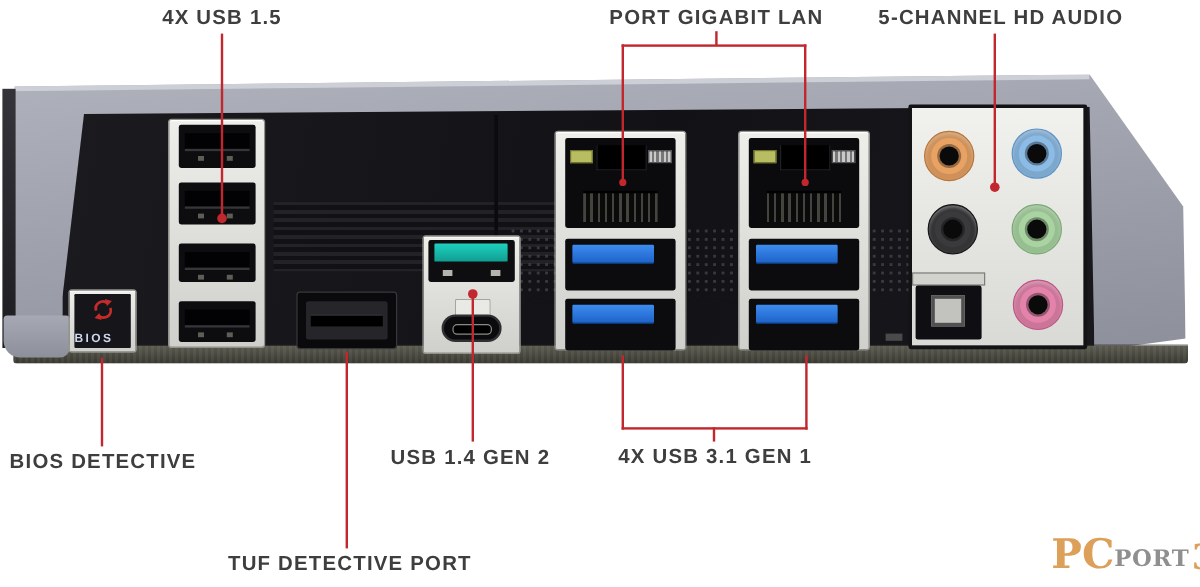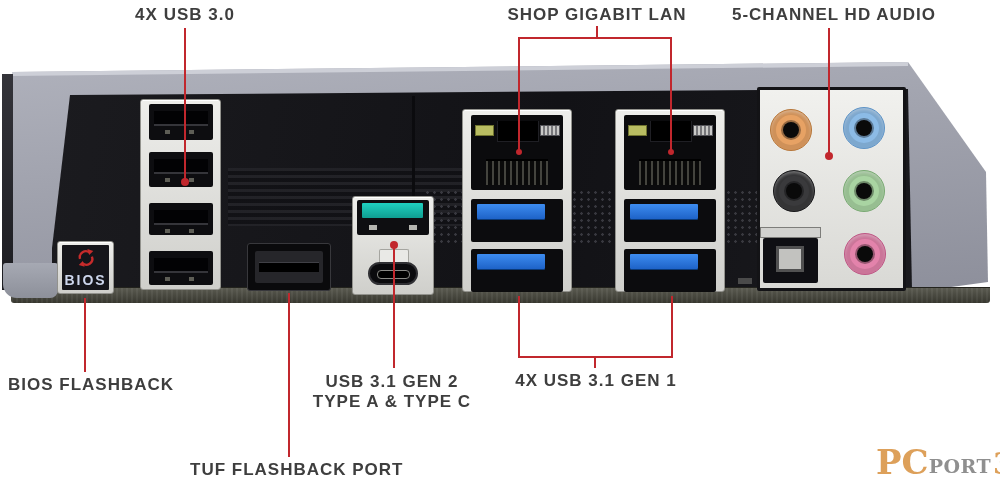--- a/index.html
+++ b/index.html
@@ -35,22 +35,22 @@
     border:1px solid #92928d;border-radius:3px;box-shadow:inset 0 1px 0 #ffffff;box-sizing:border-box;}
 
   
   .u2{position:absolute;left:8px;width:64px;background:#0d0d10;border-radius:2px;}
   .u2 .tng{position:absolute;left:5px;right:5px;top:7px;height:13px;background:#020204;
     border-bottom:2px solid #35353a;}
   .u2 .c{position:absolute;top:26px;width:5px;height:4px;background:#5e5e56;}
 
   
   .bios-face{position:absolute;left:4px;top:3px;width:47px;height:45px;background:#15151a;border-radius:1px;}
-  .bios-face .txt{position:absolute;left:0;right:0;bottom:2px;text-align:center;
-    font-weight:bold;font-size:14px;letter-spacing:2px;color:#cdd6ec;}
+  .bios-face .txt{position:absolute;left:0;right:0;bottom:2px;
+    font-weight:bold;font-size:10px;letter-spacing:2px;color:#cdd6ec;}
   .bios-face svg{position:absolute;left:13px;top:3px;}
 
   
   .tuf-open{position:absolute;left:7px;top:7px;width:68px;height:32px;background:#26262a;border-radius:2px;}
   .tuf-tng{position:absolute;left:4px;top:11px;width:60px;height:9px;background:#000;
     border-top:1px solid #404046;}
 
   
   .ta{position:absolute;left:4px;top:3px;width:72px;height:35px;background:#0e0e11;border-radius:2px;}
   .ta .tng{position:absolute;left:5px;top:3px;width:61px;height:15px;border-radius:1px;
@@ -217,54 +217,53 @@
       <div class="jack j-pk" style="left:84px;top:143px;"></div>
       <div class="opt-flap"></div>
       <div class="opt">
         <div class="win"></div>
       </div>
     </div>
   </div>
 
   <div>
 
-    <div class="lbl" style="left:90px;top:5px;width:190px;">4X USB 3.0</div>
+    <div class="lbl" style="left:90px;top:5px;width:190px;">4X USB 1.5</div>
     <div class="vline" style="left:184px;top:28px;height:152px;"></div>
     <div class="dot" style="left:181px;top:178px;"></div>
 
-    <div class="lbl" style="left:502px;top:5px;width:190px;">SHOP GIGABIT LAN</div>
+    <div class="lbl" style="left:502px;top:5px;width:190px;">PORT GIGABIT LAN</div>
     <div class="vline" style="left:596px;top:26px;height:12px;"></div>
     <div class="hline" style="left:518px;top:37px;width:154px;"></div>
     <div class="vline" style="left:518px;top:37px;height:117px;"></div>
     <div class="vline" style="left:670px;top:37px;height:117px;"></div>
     <div class="dot sm" style="left:516px;top:149px;"></div>
     <div class="dot sm" style="left:668px;top:149px;"></div>
 
     <div class="lbl" style="left:715px;top:5px;width:238px;">5-CHANNEL HD AUDIO</div>
     <div class="vline" style="left:828px;top:28px;height:128px;"></div>
     <div class="dot" style="left:825px;top:152px;"></div>
 
     <div class="vline" style="left:84px;top:298px;height:74px;"></div>
-    <div class="lbl" style="left:8px;top:375px;text-align:left;">BIOS FLASHBACK</div>
+    <div class="lbl" style="left:8px;top:375px;text-align:left;">BIOS DETECTIVE</div>
 
     <div class="dot" style="left:390px;top:241px;"></div>
     <div class="vline" style="left:393px;top:247px;height:121px;"></div>
     <div class="lbl two" style="left:297px;top:372px;width:190px;">
-      <div>USB 3.1 GEN 2</div>
-      <div>TYPE A &amp; TYPE C</div>
+      <div>USB 1.4 GEN 2</div>
     </div>
 
     <div class="vline" style="left:518px;top:296px;height:62px;"></div>
     <div class="vline" style="left:671px;top:296px;height:62px;"></div>
     <div class="hline" style="left:518px;top:356px;width:155px;"></div>
     <div class="vline" style="left:594px;top:356px;height:12px;"></div>
     <div class="lbl" style="left:501px;top:371px;width:190px;">4X USB 3.1 GEN 1</div>
 
     <div class="vline" style="left:288px;top:293px;height:164px;"></div>
-    <div class="lbl" style="left:190px;top:460px;width:200px;">TUF FLASHBACK PORT</div>
+    <div class="lbl" style="left:190px;top:460px;width:200px;">TUF DETECTIVE PORT</div>
   </div>
 
   <div class="wm">
     <span class="p1">PC</span>
     <span class="p2">PORT</span>
     <span class="p3">33</span>
   </div>
 
 </div>
 

